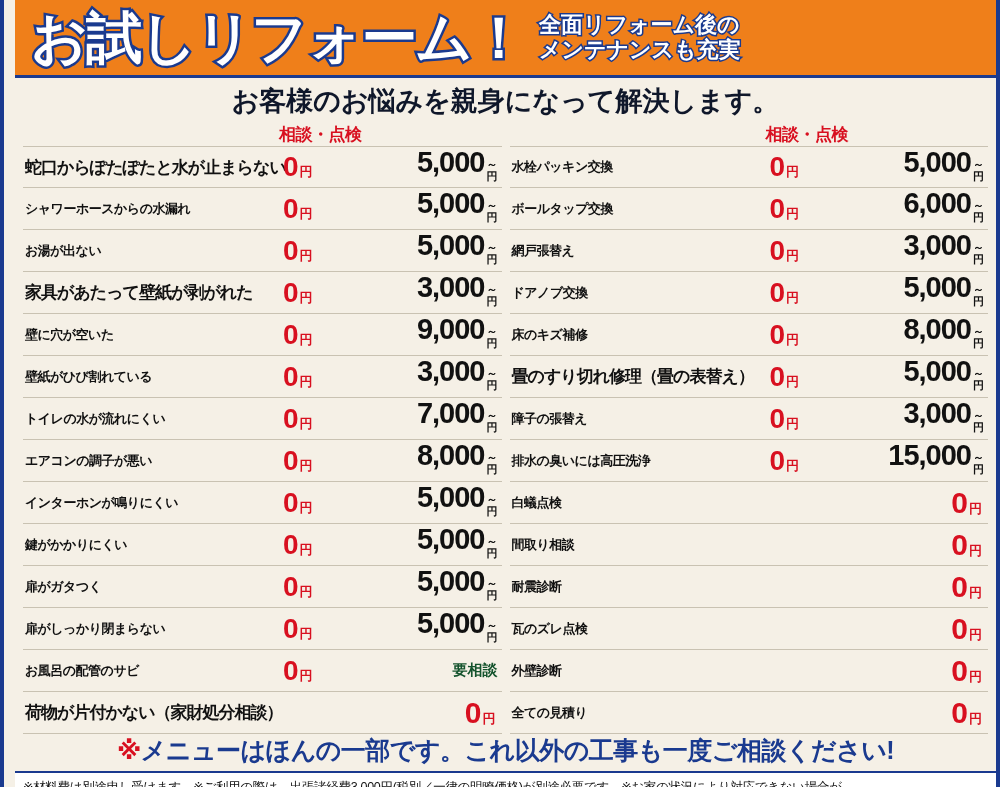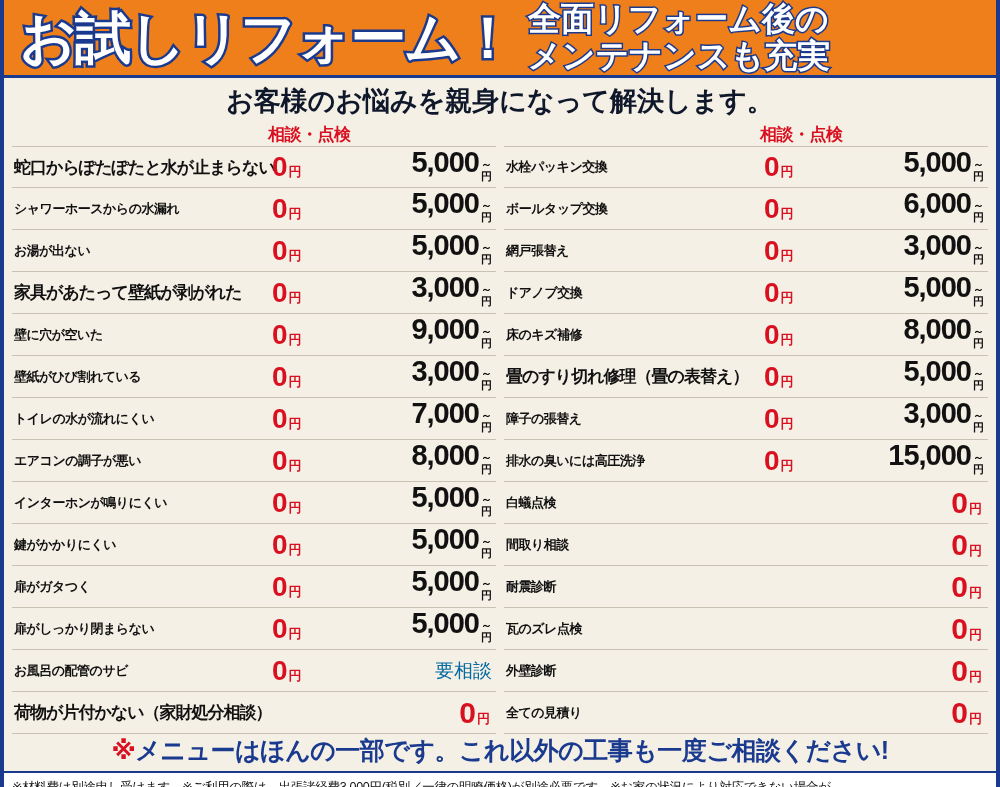--- a/index.html
+++ b/index.html
@@ -9,20 +9,21 @@
     background: #ffffff;
     overflow: hidden;
   }
   .page {
     width: 1000px; height: 787px;
     background: #f5f0e6;
     position: relative;
     border: 4px solid #1a3a8f;
     border-top: none;
     border-bottom: none;
+    padding-left: 11px;
   }
 
   
   .header {
     background: #ef7f1a;
     height: 78px;
     display: flex;
     align-items: center;
     padding: 0 10px;
     border-bottom: 3px solid #1a3a8f;
@@ -36,21 +37,21 @@
     -webkit-text-stroke: 5px #1a3a8f;
     paint-order: stroke fill;
     white-space: nowrap;
     line-height: 1;
     padding-left: 6px;
   }
   .header-sub {
     flex: 1 1 auto;
     margin-left: 14px;
     color: #ffffff;
-    font-size: 33px;
+    font-size: 22px;
     font-weight: bold;
     line-height: 1.12;
     letter-spacing: 0px;
     -webkit-text-stroke: 3px #1a3a8f;
     paint-order: stroke fill;
     white-space: nowrap;
   }
 
   
   .subtitle-bar {
@@ -151,23 +152,23 @@
     font-weight: bold;
     color: #111111;
     line-height: 1.05;
     margin-left: 2px;
     text-align: left;
     position: relative;
     top: -4px;
   }
   .price-unit span { display: block; }
   .price-text {
-    font-size: 19px;
-    font-weight: normal;
-    color: #0369a1;
+    font-size: 15px;
+    font-weight: bold;
+    color: #14532d;
   }
   .row.free .price-cell {
     justify-content: flex-end;
     padding-right: 6px;
   }
   .row.free .zero { font-size: 30px; }
 
   
   .footer-note {
     text-align: center;

